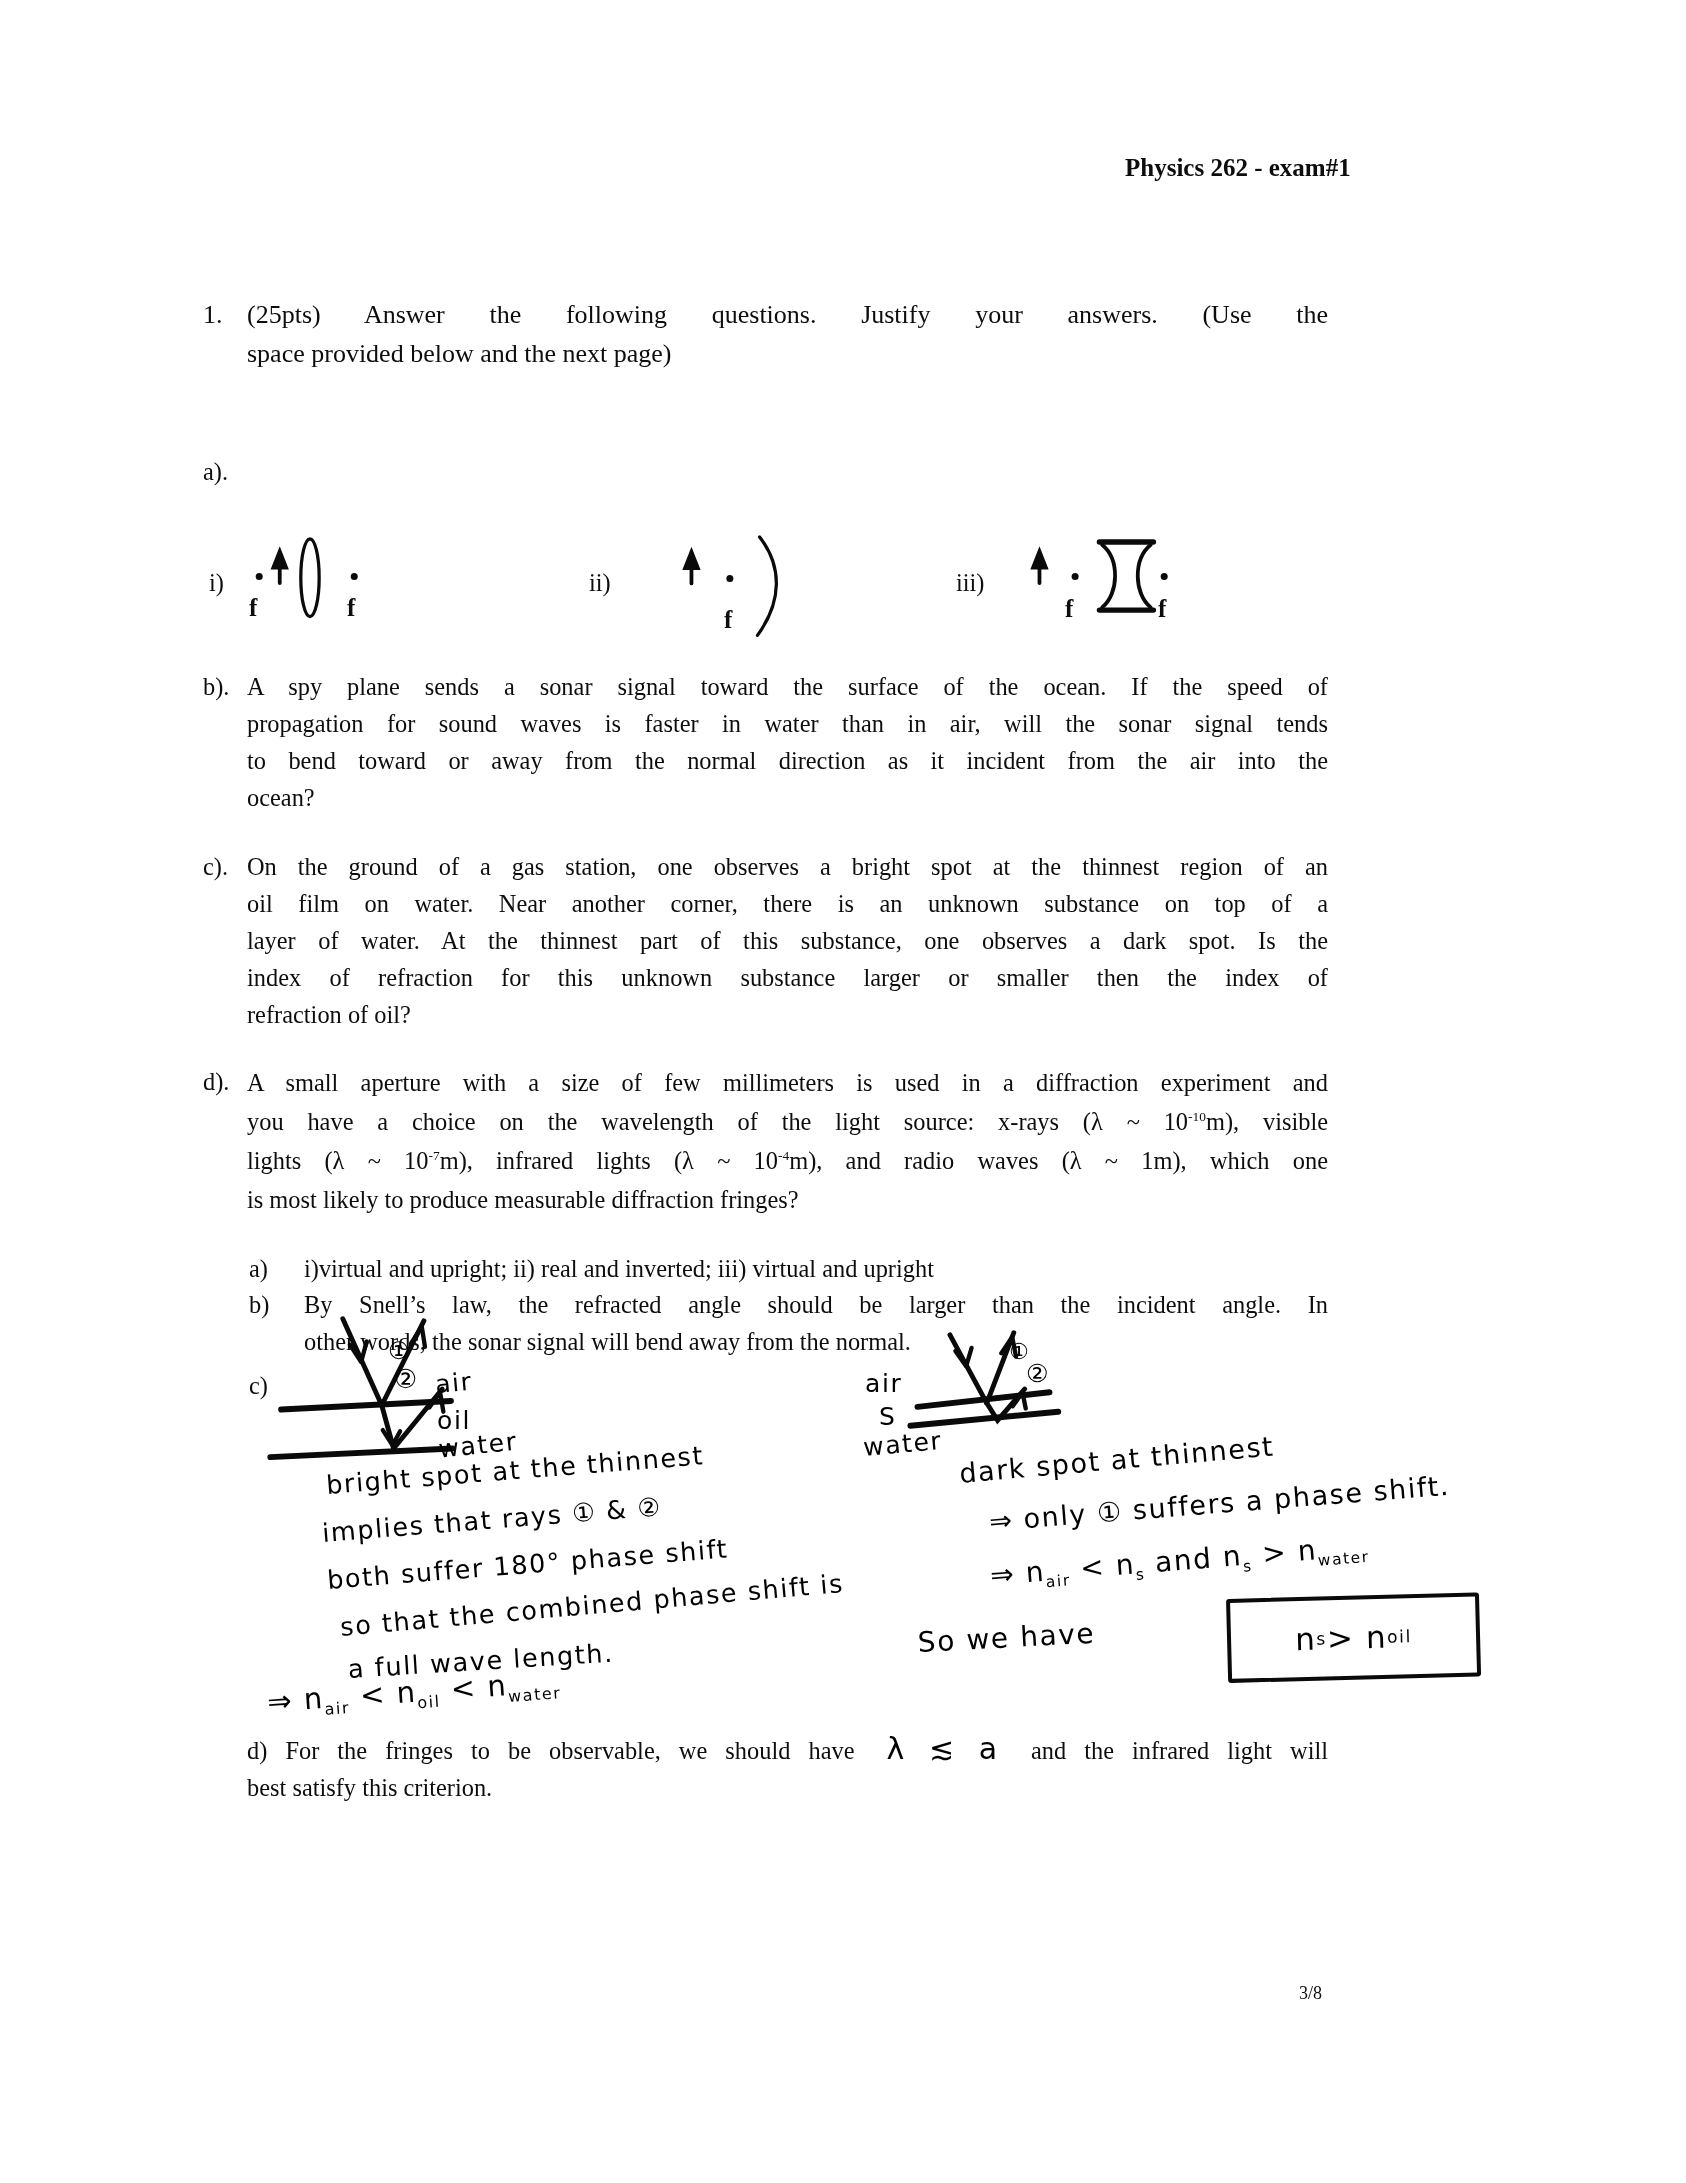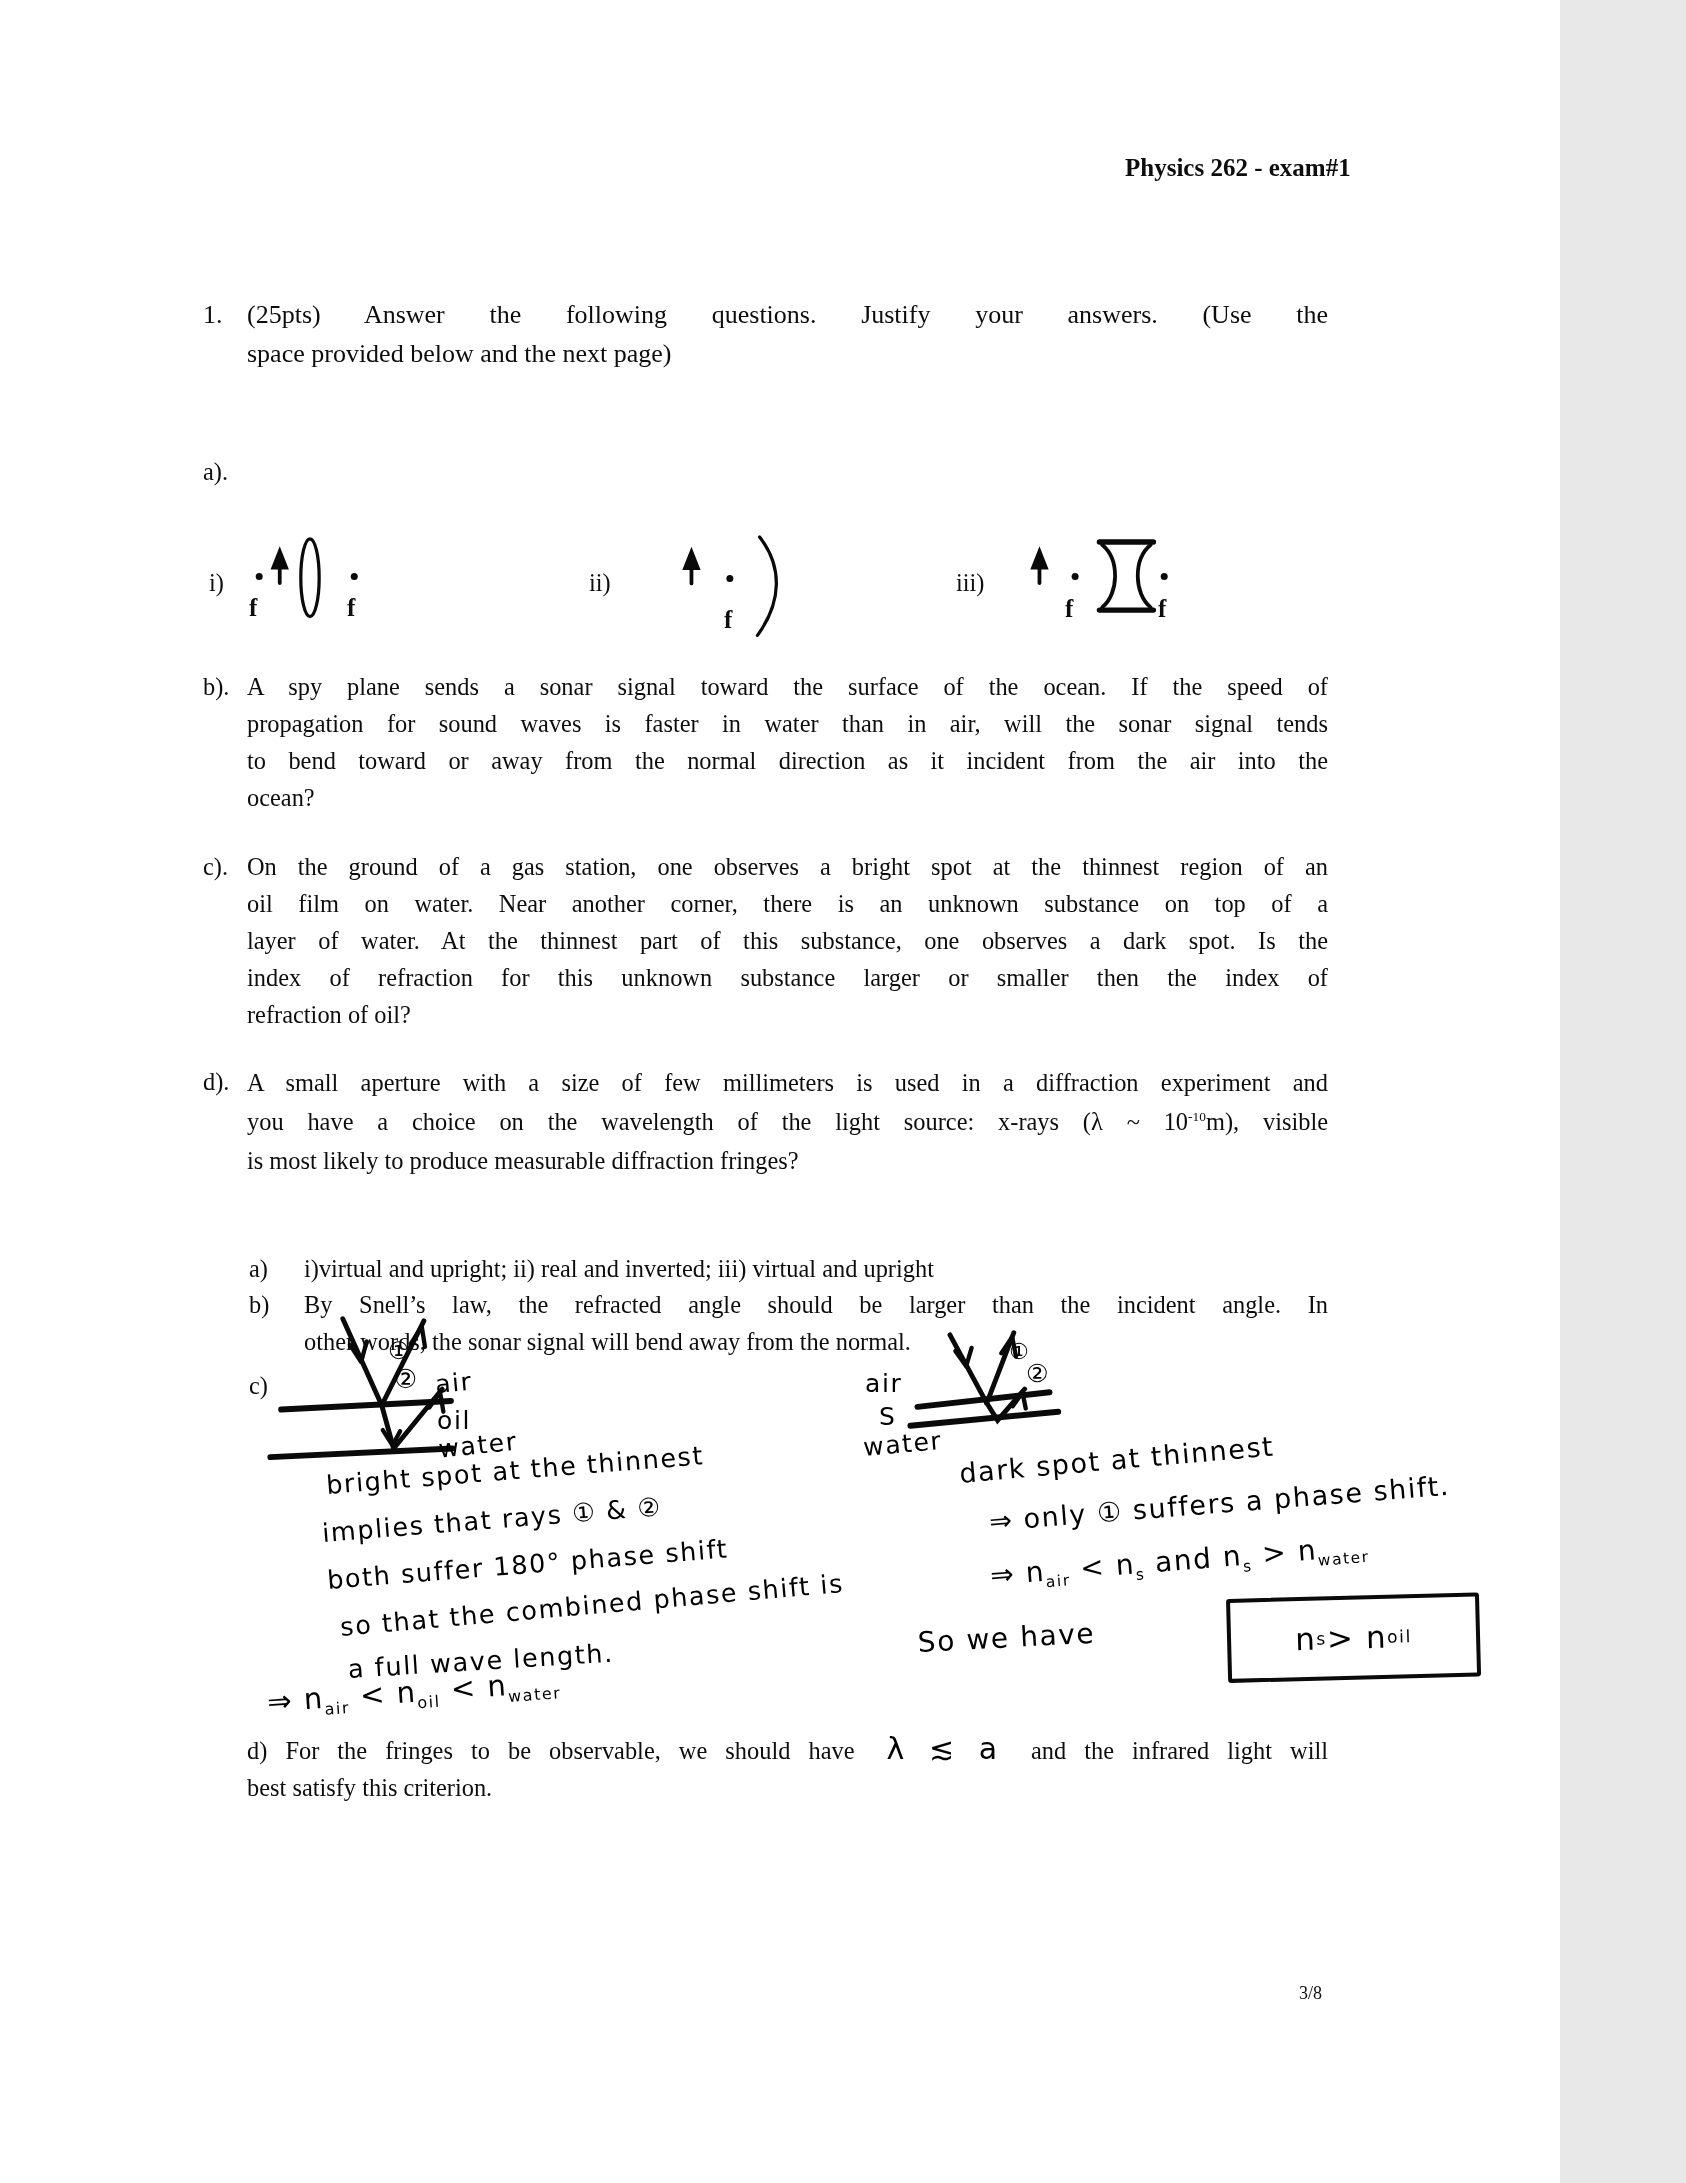--- a/index.html
+++ b/index.html
@@ -1,16 +1,16 @@
 <!DOCTYPE html>
 <html style="font-size:8.7px"><head>
 <meta charset="utf-8">
 <style>
   html,body{margin:0;padding:0;background:#e8e8e8;}
-  .page{position:relative;width:1560px;height:2183px;background:#ffffff;overflow:hidden;}
+  .page{position:relative;width:1686px;height:2183px;background:#ffffff;overflow:hidden;}
   .abs{position:absolute;}
   .typed{font-family:"Liberation Serif",serif;color:#0d0d0d;}
   .hand{font-family:"DejaVu Sans",sans-serif;color:#000;letter-spacing:1.6px;white-space:nowrap;}
   .jline{text-align:justify;text-align-last:justify;}
   .plainline{text-align:left;}
   sup{font-size:0.55em;line-height:0;vertical-align:super;}
   sub{font-size:0.55em;line-height:0;vertical-align:sub;}
   .p45{font-size:24.4px;line-height:37px;}
   .p48{font-size:26px;line-height:39px;}
   .flabel{font-size:25px;font-weight:bold;}
@@ -82,20 +82,21 @@
     <div class="jline">oil film on water. Near another corner, there is an unknown substance on top of a</div>
     <div class="jline">layer of water.  At the thinnest part of this substance, one observes a dark spot.  Is the</div>
     <div class="jline">index of refraction for this unknown substance larger or smaller then the index of</div>
     <div class="plainline">refraction of oil?</div>
   </div>
 
   <div class="abs typed p45" style="left:203px;top:1063px;">d).</div>
   <div class="abs typed p45" style="left:247px;top:1063px;width:1081px;line-height:39px;">
     <div class="jline"><span>A small aperture with a size of few millimeters is used in a diffraction experiment and</span></div>
     <div class="jline"><span>you have a choice on the wavelength of the light source: x-rays (λ ~ 10</span><sup>-10</sup><span>m), visible</span></div>
+    <div class="jline"><span>lights (λ ~ 10</span><sup>-7</sup><span>m), infrared lights (λ ~ 10</span><sup>-4</sup><span>m), and radio waves (λ ~ 1m), which one</span></div>
     <div class="plainline"><span>is most likely to produce measurable diffraction fringes?</span></div>
   </div>
 
   <div class="abs typed p45" style="left:249px;top:1250px;">a)</div>
   <div class="abs typed p45" style="left:304px;top:1250px;">i)virtual and upright; ii) real and inverted; iii) virtual and upright</div>
 
   <div class="abs typed p45" style="left:249px;top:1286px;">b)</div>
   <div class="abs typed p45" style="left:304px;top:1286px;width:1024px;">
     <div class="jline">By Snell’s law, the refracted angle should be larger than the incident angle.  In</div>
     <div class="plainline">other words, the sonar signal will bend away from the normal.</div>

